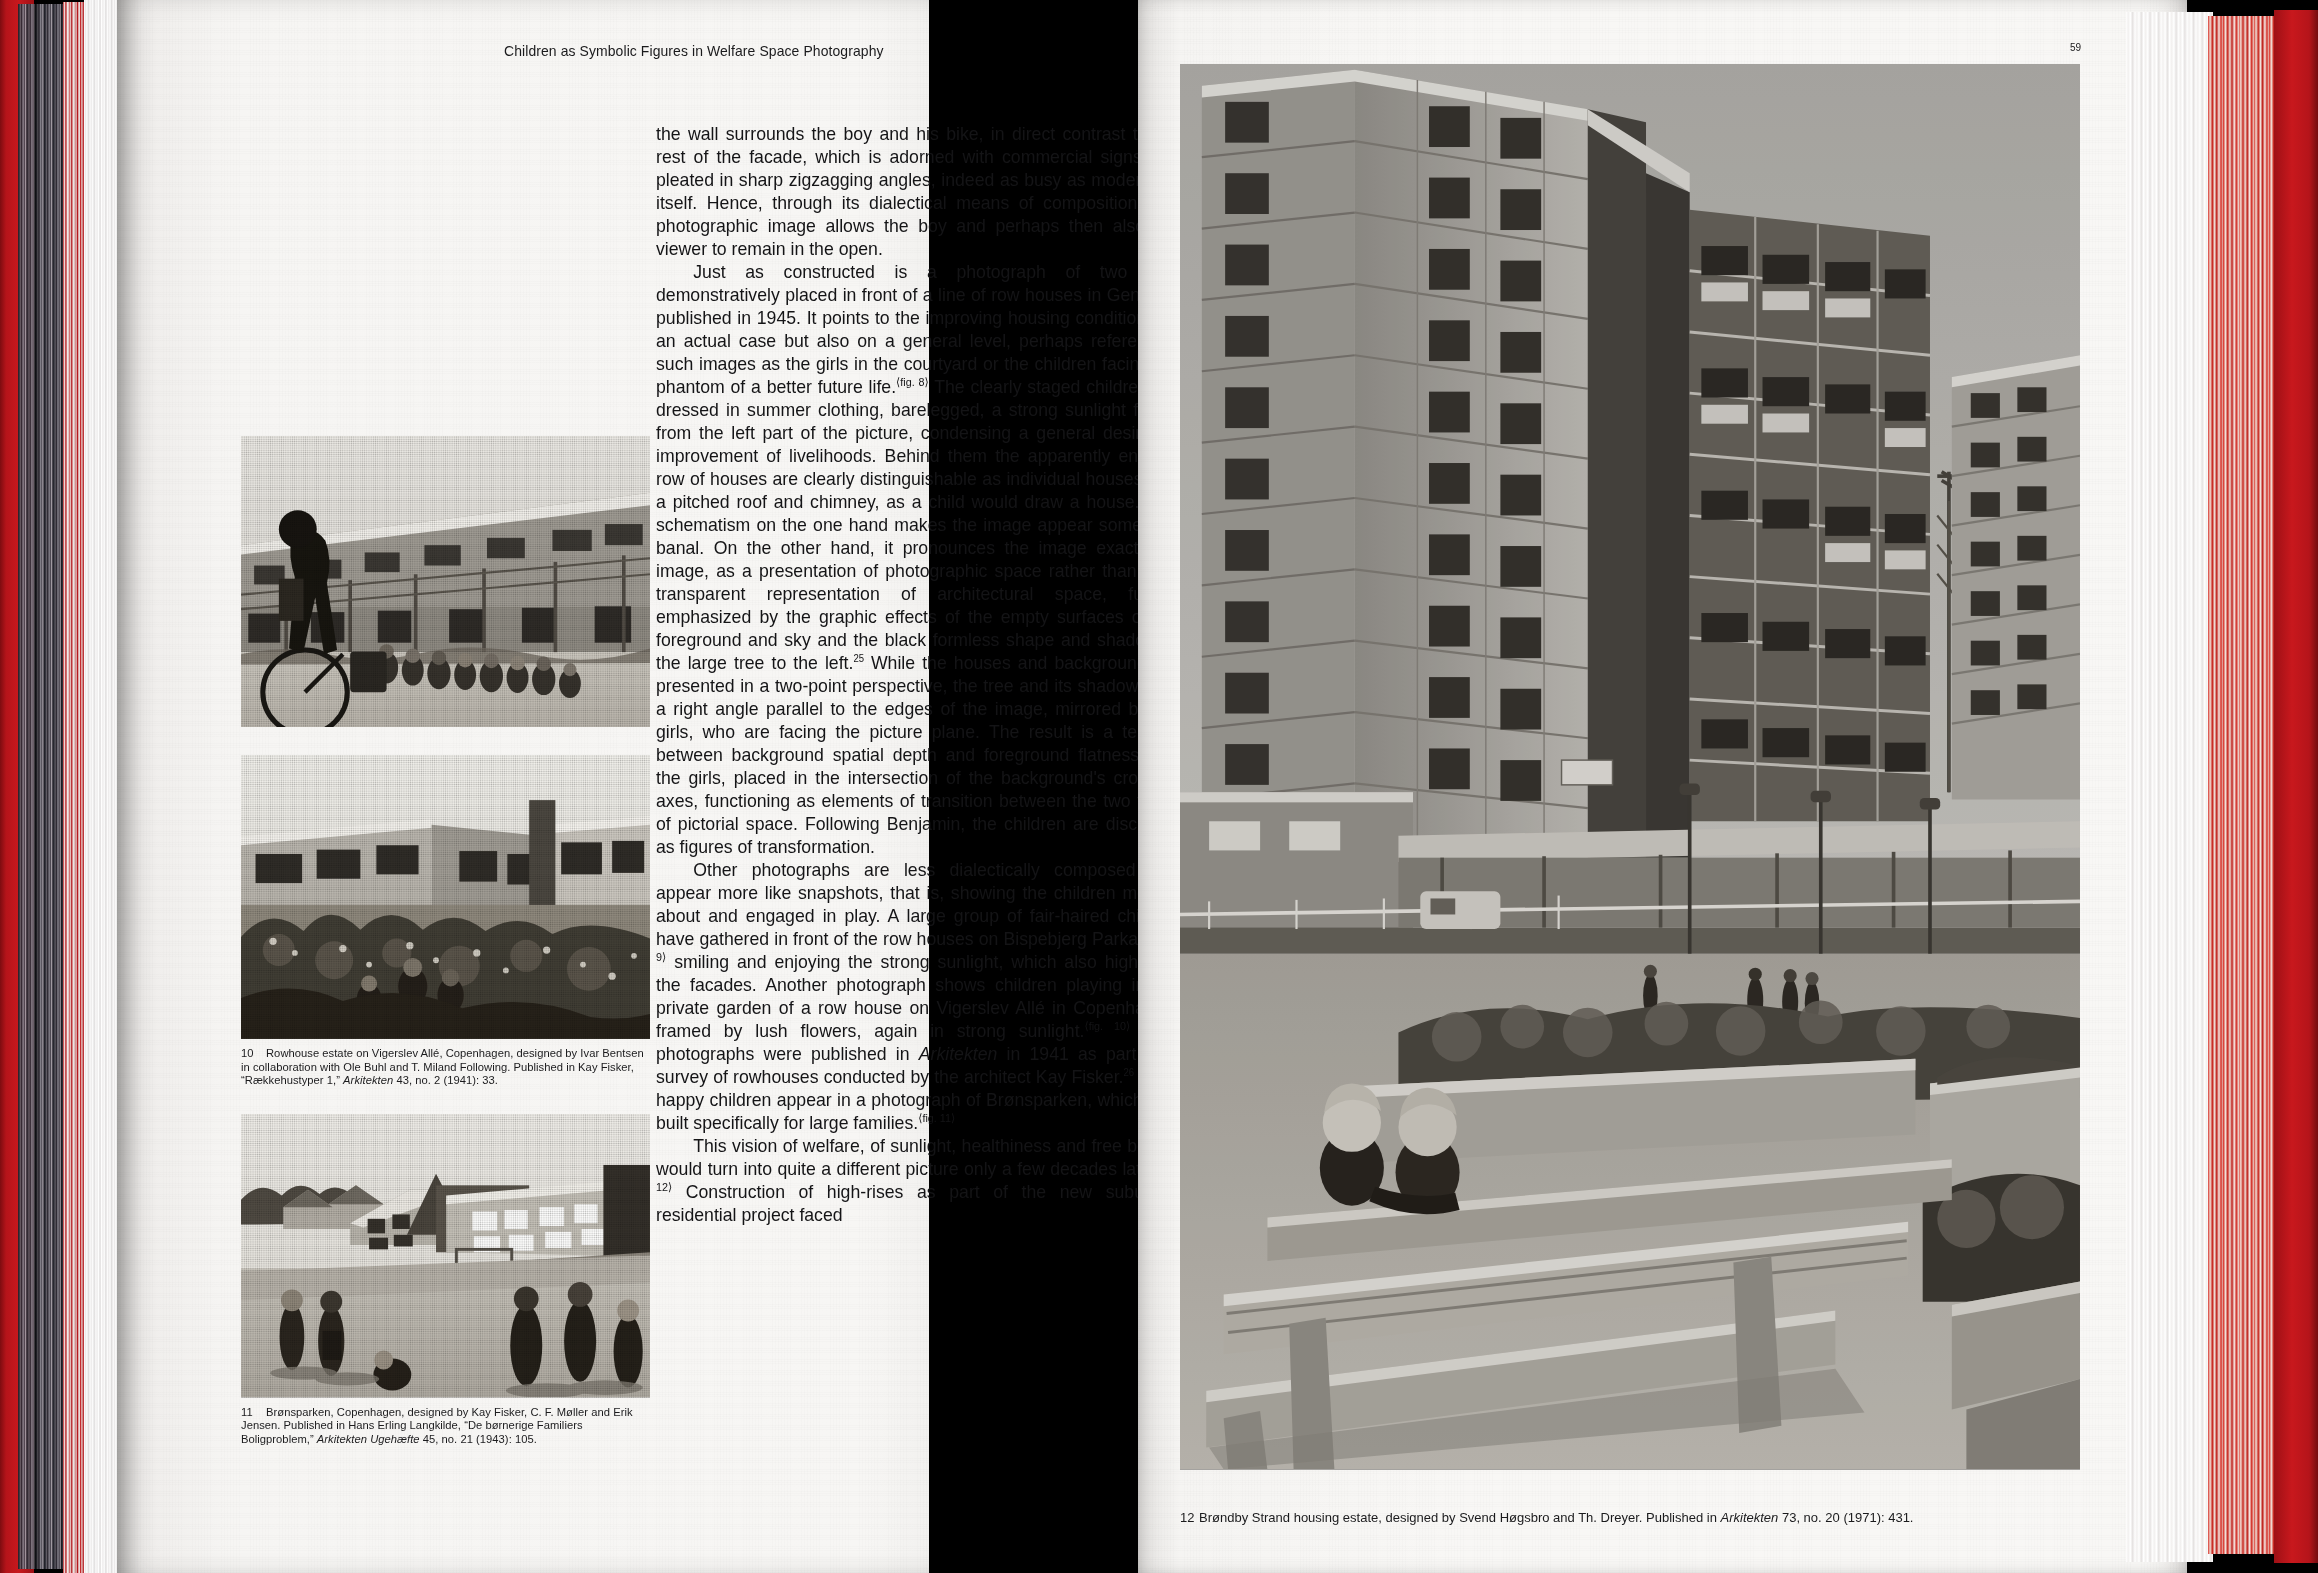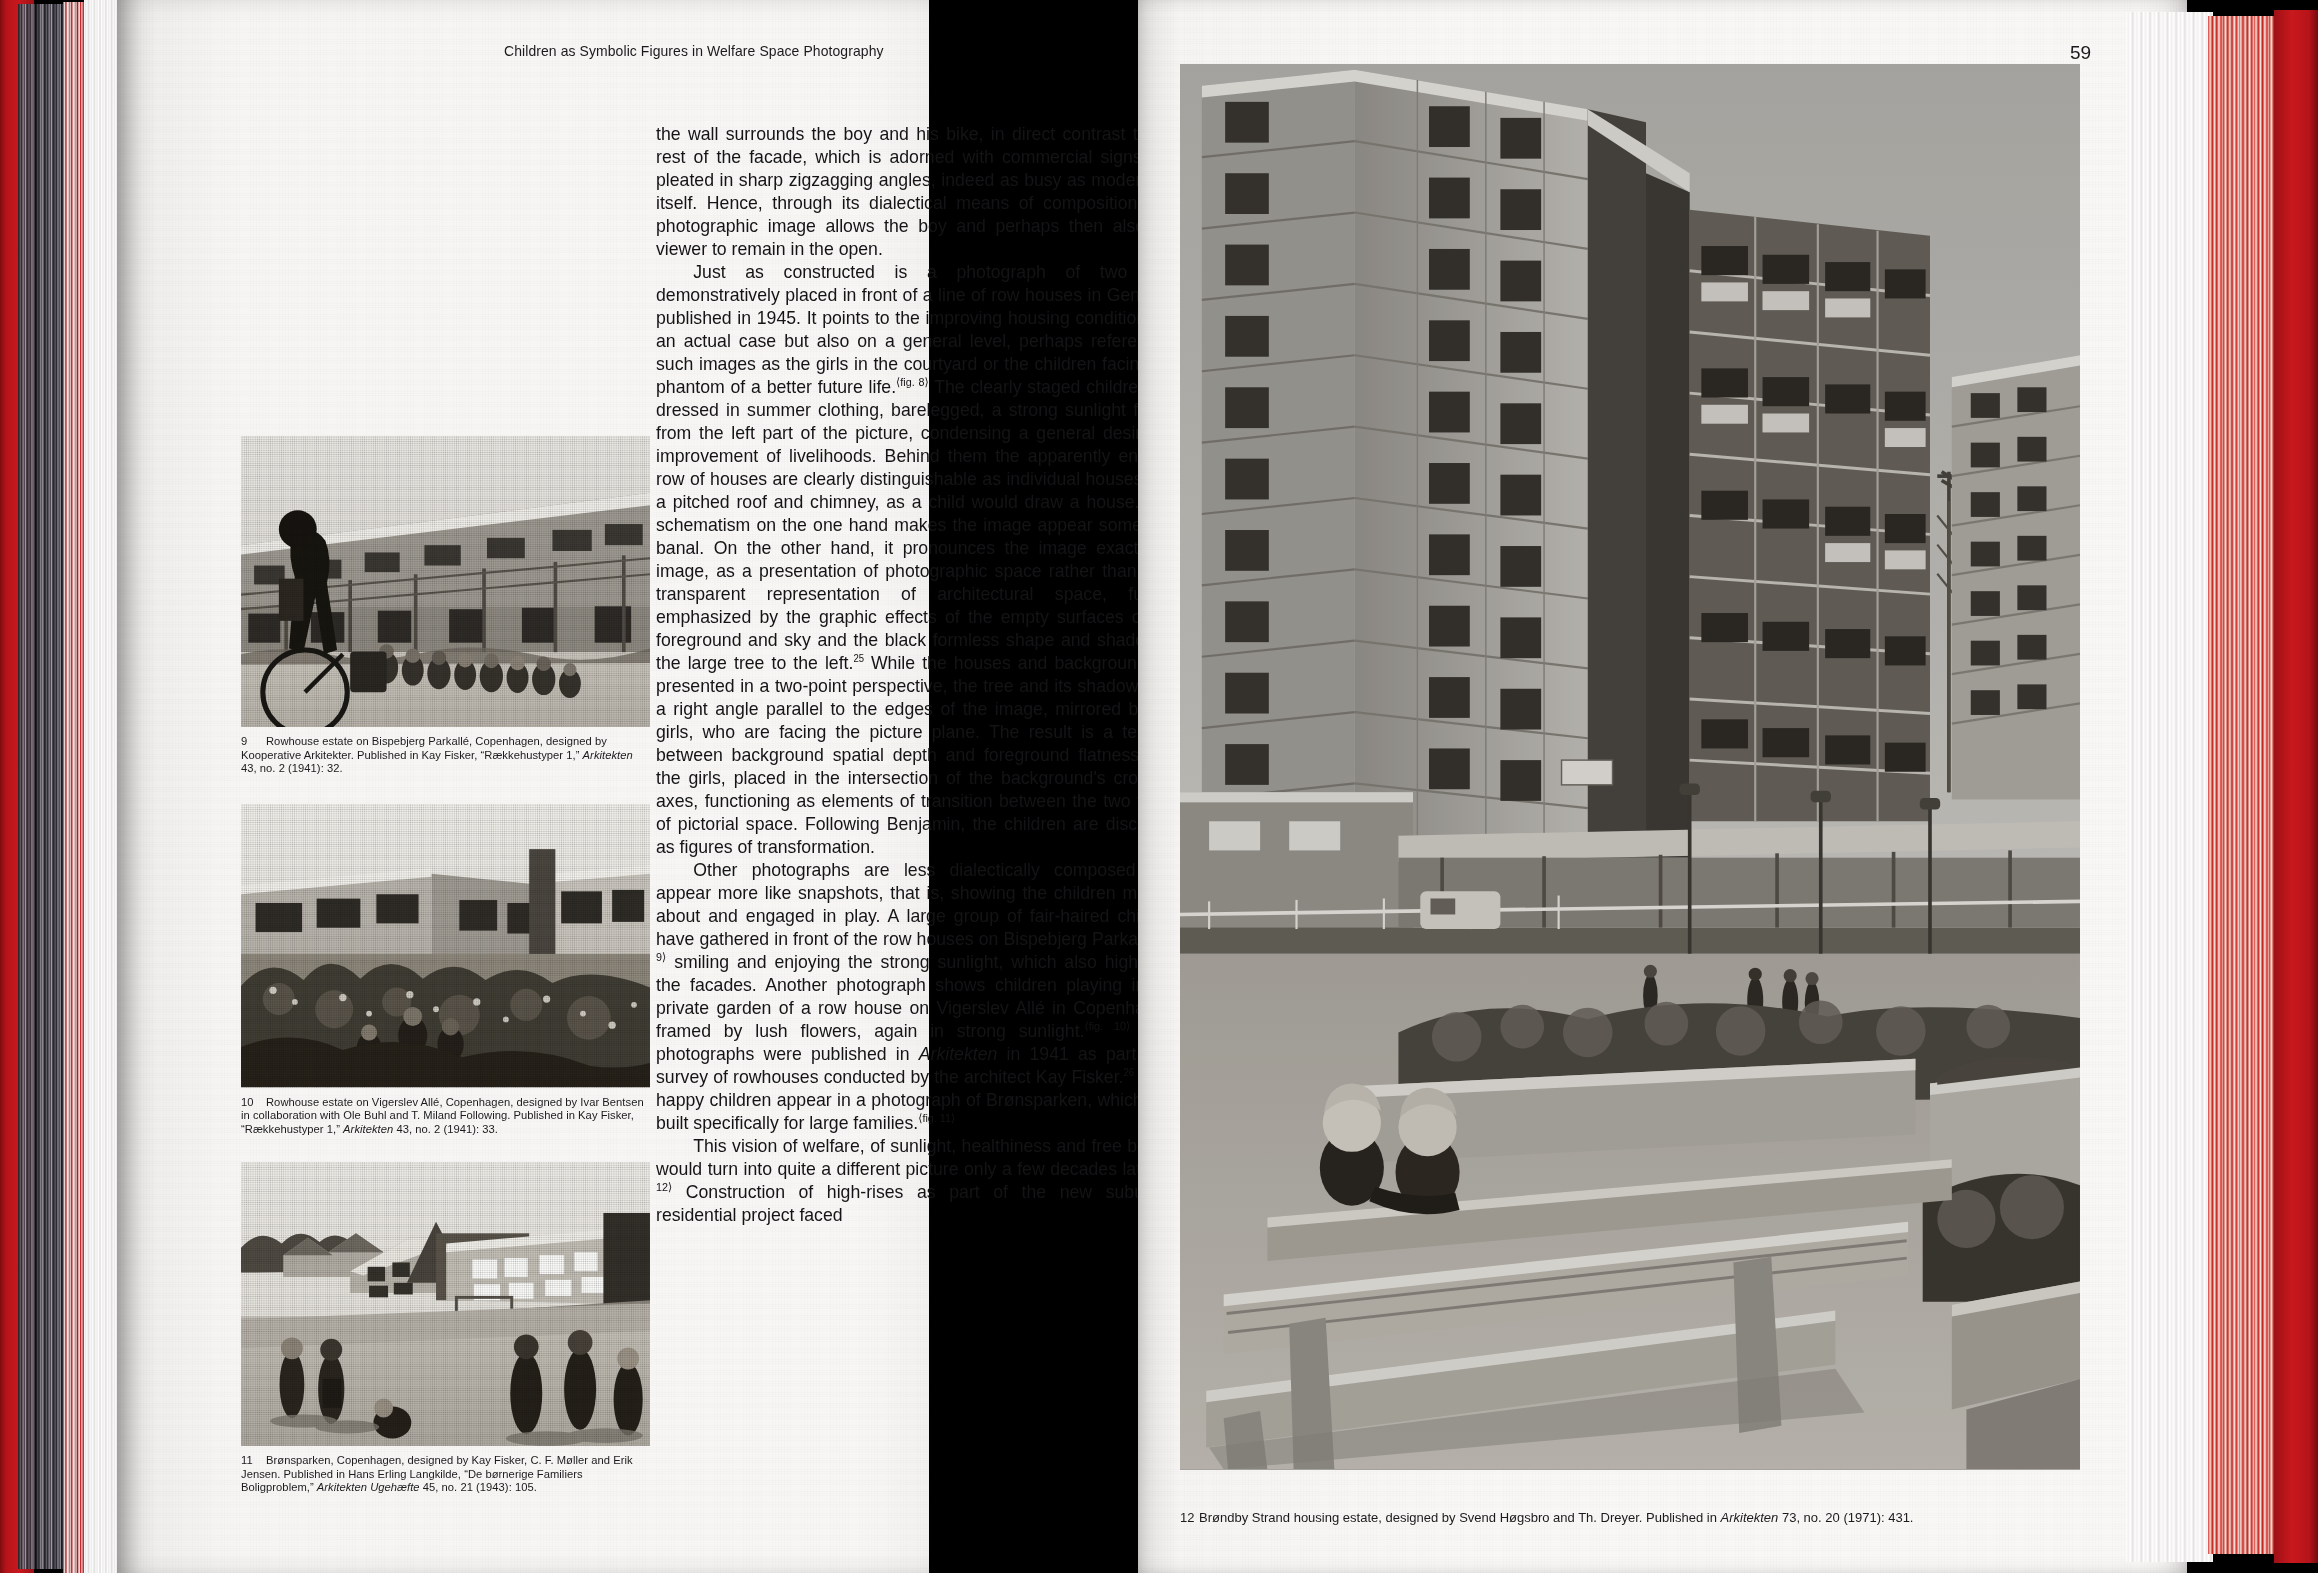--- a/index.html
+++ b/index.html
@@ -84,21 +84,21 @@
   }
 
   
   .runhead{
     position:absolute;top:42px;font-size:15px;letter-spacing:0.1px;color:#1a1a1c;
     font-family:"Liberation Sans","DejaVu Sans",sans-serif;
     transform:scaleX(.93);transform-origin:left center;
   }
   .runhead-left{left:387px;}
   .folio{
-    position:absolute;top:42px;font-size:19px;color:#1a1a1c;text-align:center;
+    position:absolute;top:42px;font-size:10px;color:#1a1a1c;text-align:center;
   }
   .folio-left{left:1037px;}
   .folio-right{left:932px;}
 
   
   .lp-col-figs{position:absolute;left:124px;top:436px;width:409px;}
   .lp-col-text{
     position:absolute;left:539px;top:122px;width:548px;
     font-size:18.5px;line-height:23px;color:#141416;text-align:justify;
     transform:scaleX(.955);transform-origin:left top;
@@ -236,21 +236,20 @@
               <circle cx="88" cy="352" r="58" fill="none" stroke="#191713" stroke-width="7"></circle>
               <line x1="88" y1="352" x2="140" y2="300" stroke="#191713" stroke-width="6"></line>
               <path d="M70,140 q28,-22 46,4 q10,26 2,58 l14,92 -18,6 -12,-78 -16,74 -20,-4 8,-98 q-10,-30 -4,-54 z" fill="#17150f"></path>
               <circle cx="78" cy="128" r="26" fill="#171410"></circle>
               <rect x="52" y="196" width="34" height="58" fill="#2c2821"></rect>
             </g>
             <rect x="0" y="0" width="562" height="400" fill="none"></rect>
           </svg>
           <div class="halftone"></div>
         </div>
-        <p class="cap"><span class="num">9</span><span>Rowhouse estate on Bispebjerg Parkallé, Copenhagen, designed by Kooperative Arkitekter. Published in Kay Fisker, “Rækkehustyper 1,” </span><i>Arkitekten</i><span> 43, no. 2 (1941): 32.</span></p>
       </div>
 
       <div class="figblock" style="margin-top:28px">
         <div class="figimg" style="height:284px">
           <svg class="ph" viewBox="0 0 562 390" preserveAspectRatio="none">
             <defs>
               <linearGradient id="f10sky" x1="0" y1="0" x2="0" y2="1">
                 <stop offset="0" stop-color="#efeee9"></stop>
                   <stop offset="1" stop-color="#dedbd4"></stop>
               </linearGradient>

